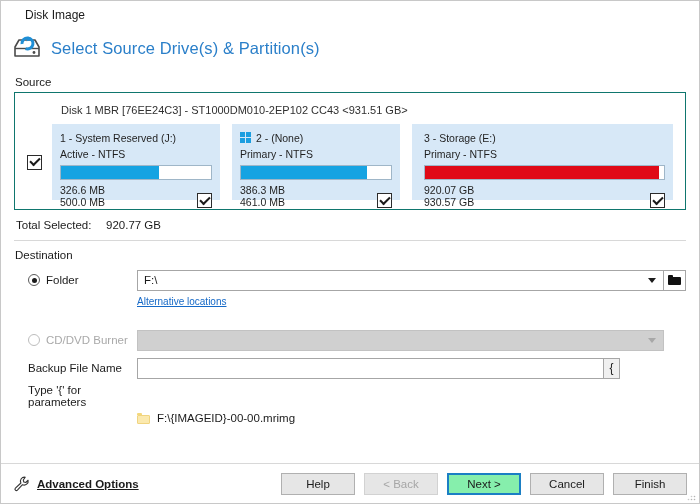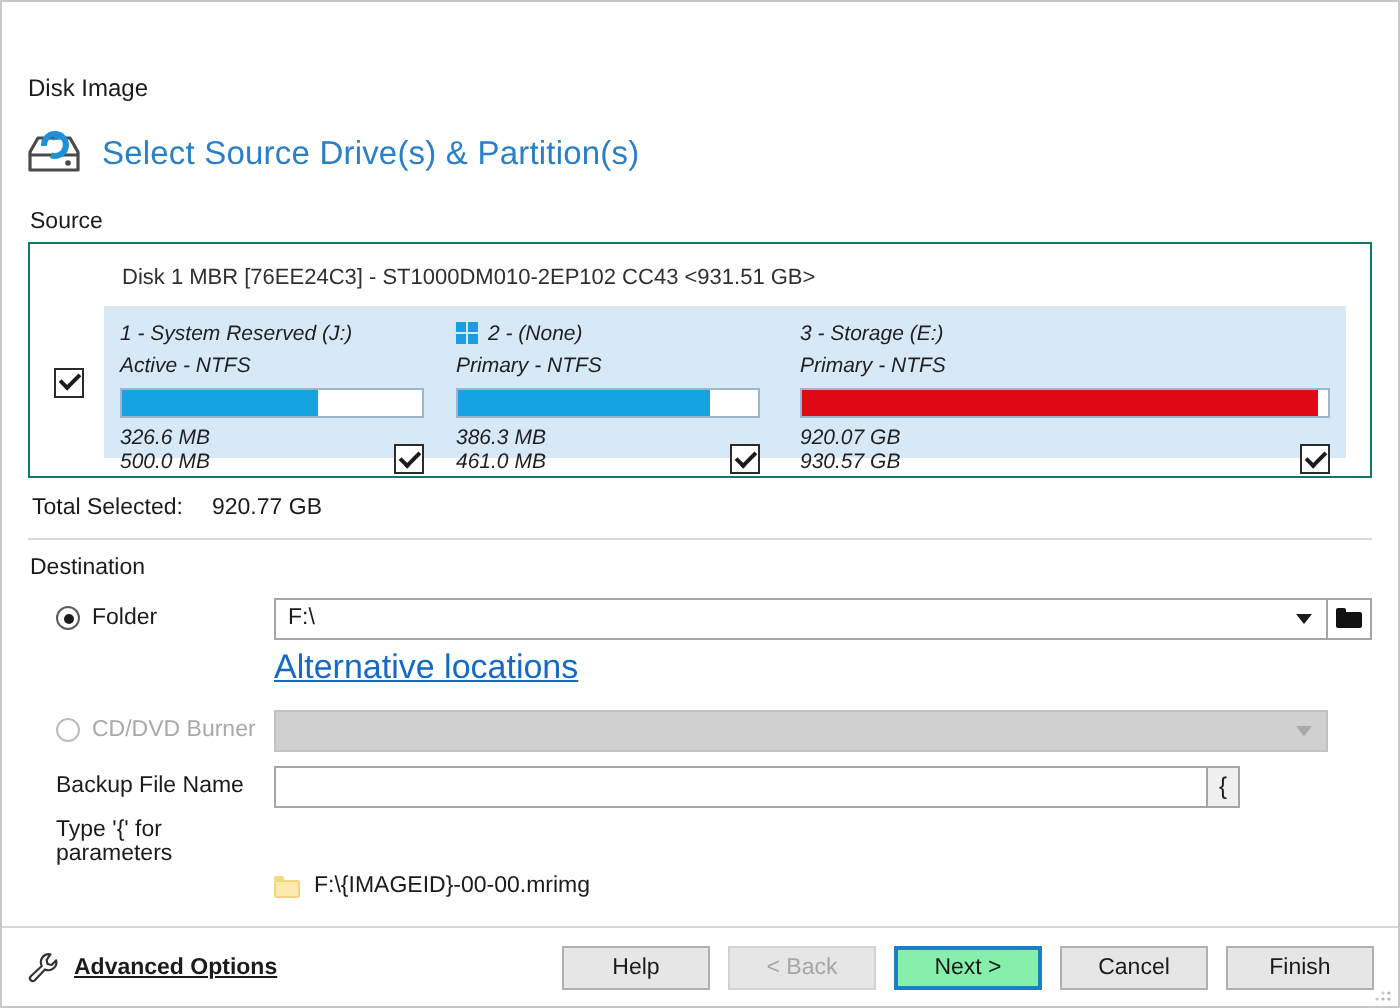--- a/index.html
+++ b/index.html
@@ -20,24 +20,23 @@
     display: flex;
     flex-direction: column;
   }
   
   .titlebar {
     height: 28px;
     flex: 0 0 28px;
     background: #ffffff;
     display: flex;
     align-items: center;
-    padding-left: 13px;
+    padding-left: 24px;
     font-size: 12px;
     color: #1b1b1b;
-    margin-top: 29px;
   }
   
   .header {
     flex: 0 0 38px;
     display: flex;
     align-items: center;
     padding-left: 11px;
     gap: 9px;
   }
   .hdr-icon { width: 30px; height: 26px; position: relative; flex: 0 0 30px;}
@@ -86,23 +85,22 @@
   .cb::after {
     content: "";
     display: block;
     width: 8px; height: 4px;
     border-left: 2px solid #1b1b1b;
     border-bottom: 2px solid #1b1b1b;
     transform: rotate(-45deg) translate(1px,-1px);
   }
   .parts {
     display: flex;
-    gap: 0;
+    gap: 12px;
     flex: 1 1 auto;
-    font-style: italic;
   }
   .part {
     background: #d7e8f7;
     padding: 7px 8px 6px 8px;
     position: relative;
     height: 76px;
   }
   .part.p1 { flex: 0 0 168px; }
   .part.p2 { flex: 0 0 168px; }
   .part.p3 { flex: 1 1 auto; padding-left: 12px; }
@@ -233,23 +231,23 @@
     width: 5px; height: 2.5px; background: #111; border-radius: 1px 1px 0 0;
   }
   .folder-icon .bod {
     position: absolute; left: 0; top: 2px;
     width: 13px; height: 8px; background: #111; border-radius: 1px;
   }
   .altlink {
     margin-left: 123px;
     color: #1569c7;
     text-decoration: underline;
-    font-size: 17px;
+    font-size: 10px;
     display: inline-block;
-    margin-bottom: 8px;
+    margin-bottom: 20px;
   }
   .brace-btn {
     width: 16px; height: 21px;
     border: 1px solid #a6a6a6;
     border-left: none;
     background: #f0f0f0;
     display: flex; align-items: center; justify-content: center;
     font-size: 12px;
     flex: 0 0 16px;
     color: #1b1b1b;

